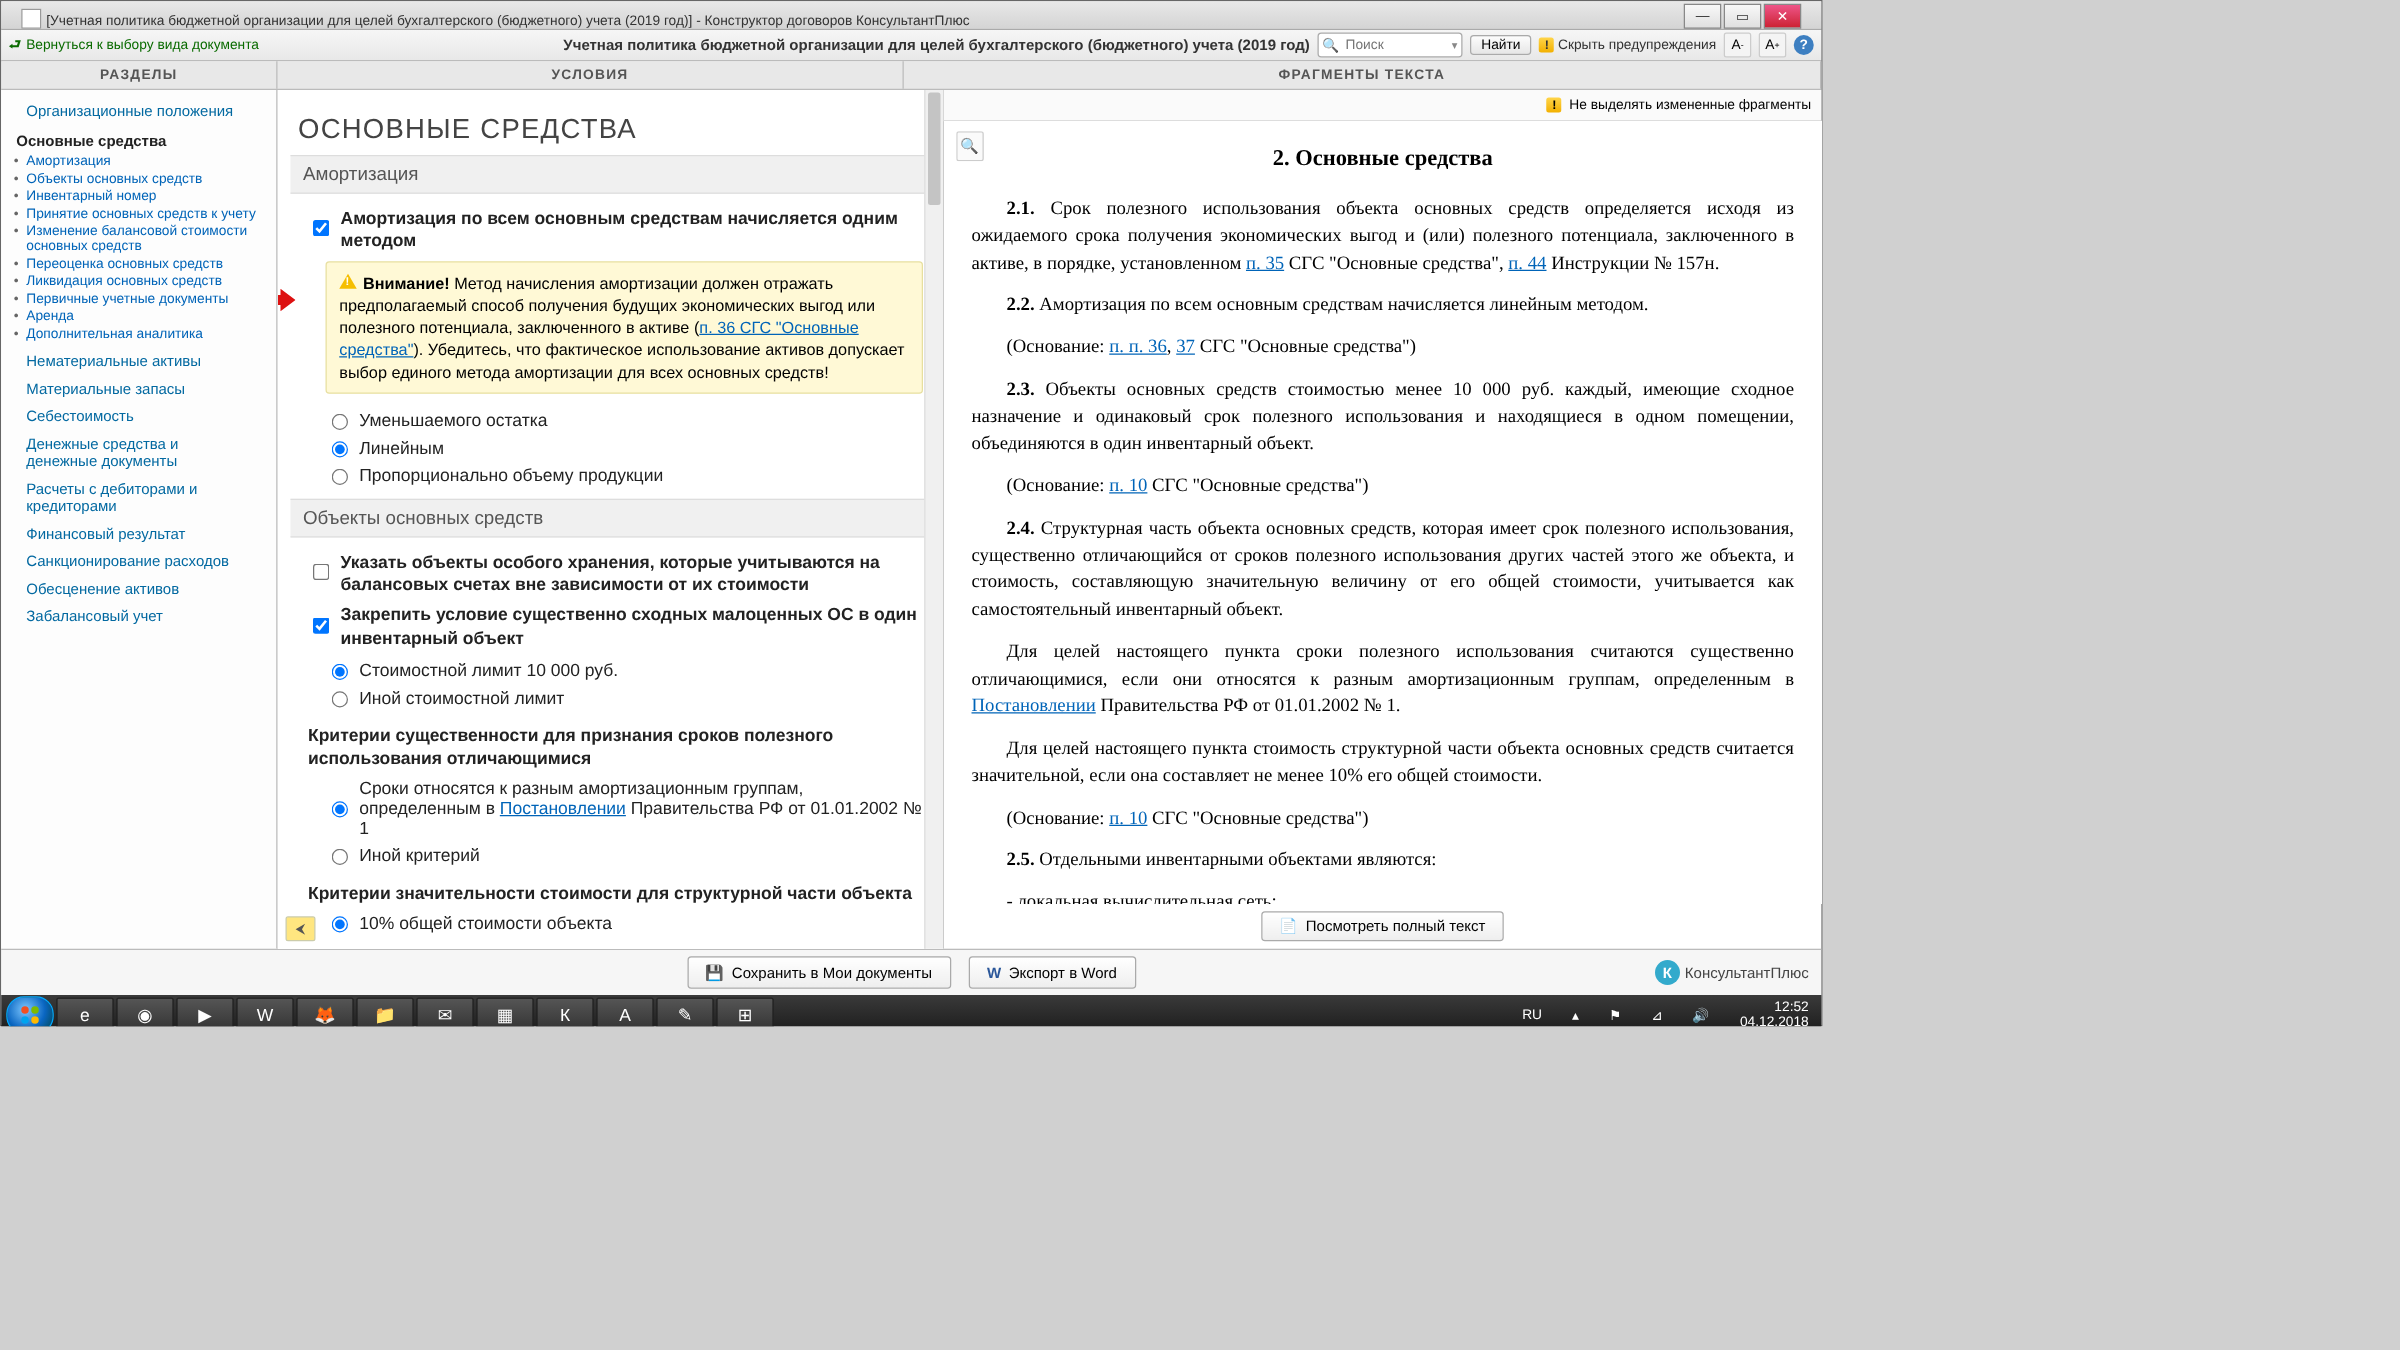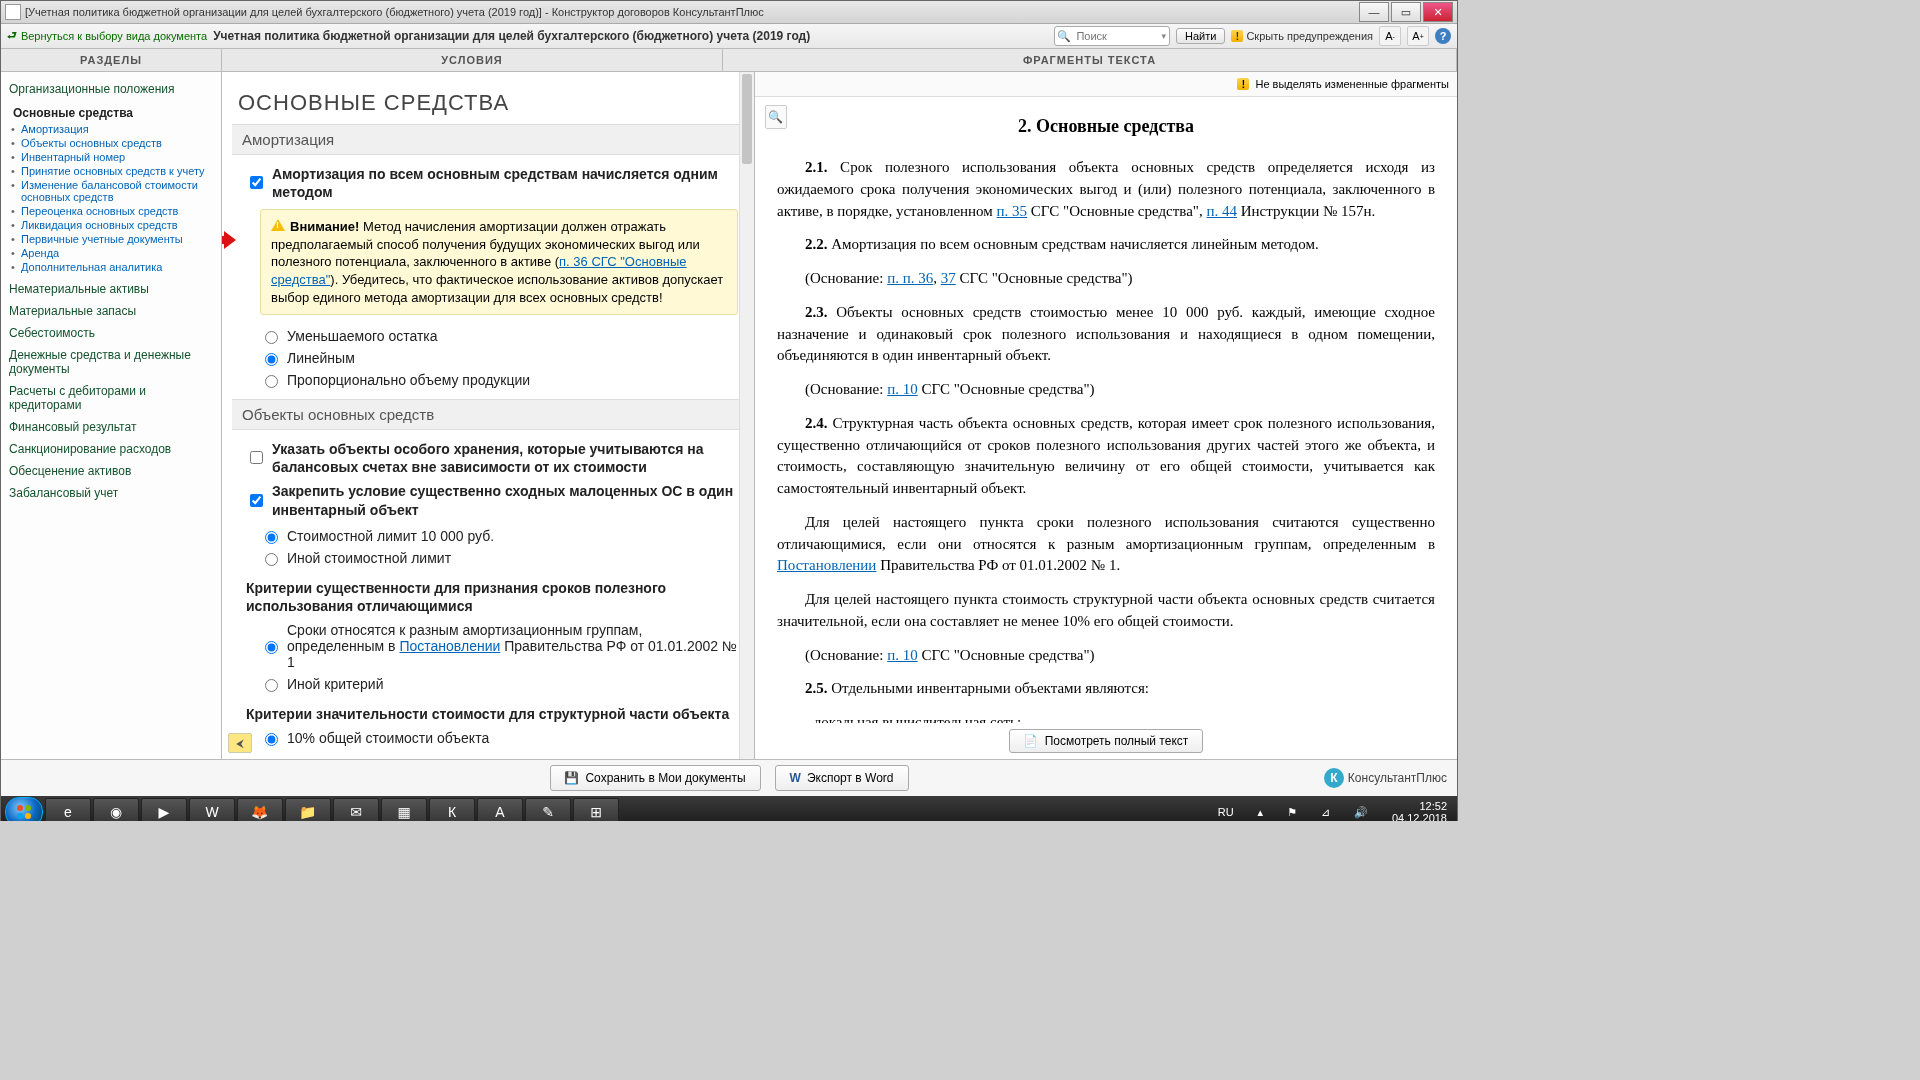--- a/index.html
+++ b/index.html
@@ -1,43 +1,43 @@
 <!DOCTYPE html>
 <html><head>
 <meta charset="utf-8">
 <style>
 html,body{margin:0;padding:0;font-family:Tahoma,Arial,sans-serif;font-size:12px;color:#000;background:#d0d0d0;overflow:hidden}
 .window{width:1456px;height:819px;position:relative;background:#f0f0f0;border:1px solid #666}
-.titlebar{height:22px;background:linear-gradient(#e8e8e8,#d4d4d4);display:flex;align-items:center;padding:0 4px;font-size:11px;color:#333;border-bottom:1px solid #aaa}
+.titlebar{height:22px;background:linear-gradient(#e8e8e8,#d4d4d4);display:flex;align-items:flex-end;padding:0 16px;font-size:11px;color:#333;border-bottom:1px solid #aaa}
 .titlebar .doc-icon{width:14px;height:14px;background:#fff;border:1px solid #999;margin-right:4px}
 .titlebar-spacer{flex:1}
 .win-buttons{display:flex}
 .win-btn{width:28px;height:18px;margin-left:2px;display:flex;align-items:center;justify-content:center;font-size:11px;border:1px solid #888;background:linear-gradient(#f8f8f8,#e0e0e0)}
 .win-btn.close{background:linear-gradient(#e58,#c23);color:#fff}
 .toolbar{height:24px;background:linear-gradient(#f6f6f6,#e8e8e8);display:flex;align-items:center;padding:0 6px;border-bottom:1px solid #bbb;gap:6px}
 .back-btn{display:flex;align-items:center;gap:4px;color:#0a6b00;font-size:11px;cursor:pointer}
 .back-btn .arr{color:#0a6b00;font-weight:bold}
-.toolbar-title{flex:1;text-align:left;font-weight:bold;font-size:12px;color:#333}
+.toolbar-title{flex:1;text-align:right;font-weight:bold;font-size:12px;color:#333}
 .search-box{display:flex;align-items:center;border:1px solid #aaa;background:#fff;border-radius:3px;height:18px}
 .search-box .mag{padding:0 3px;color:#888;font-size:11px}
 .search-box input{border:none;outline:none;font-size:11px;width:80px;padding:0 2px}
 .search-box .dd{padding:0 3px;color:#888;font-size:9px;cursor:pointer}
 .find-btn{border:1px solid #aaa;background:linear-gradient(#fdfdfd,#e6e6e6);padding:1px 8px;font-size:11px;border-radius:3px;cursor:pointer}
 .warn-link{display:flex;align-items:center;gap:3px;color:#333;font-size:11px;cursor:pointer}
 .warn-ico{width:12px;height:12px;background:linear-gradient(#ffd54a,#f2b000);border-radius:2px;display:flex;align-items:center;justify-content:center;font-weight:bold;font-size:10px}
 .font-btn{width:20px;height:18px;border:1px solid #ccc;background:#f4f4f4;display:flex;align-items:center;justify-content:center;font-size:11px;cursor:pointer;border-radius:2px}
 .help-btn{width:16px;height:16px;border-radius:50%;background:#3d7fc1;color:#fff;display:flex;align-items:center;justify-content:center;font-size:11px;font-weight:bold;cursor:pointer}
 .headers{height:22px;display:flex;background:#e8e8e8;border-bottom:1px solid #bbb}
 .hdr{display:flex;align-items:center;justify-content:center;font-size:11px;font-weight:bold;letter-spacing:1px;color:#555;border-right:1px solid #bbb}
 .hdr.h1{width:220px}
 .hdr.h2{width:500px}
 .hdr.h3{flex:1}
 .body{display:flex;height:calc(100% - 22px - 24px - 22px - 36px - 28px);background:#fff}
 .sidebar{width:220px;border-right:1px solid #bbb;overflow-y:auto;padding:6px 0;background:#fdfdfd;position:relative}
-.nav-link{display:block;padding:4px 8px;color:#14532d;font-size:12px;cursor:pointer}
+.nav-link{display:block;padding:4px 20px;color:#0369a1;font-size:12px;cursor:pointer}
 .nav-section{padding:6px 12px 2px;font-weight:bold;font-size:12px;color:#222}
 .sub-list{margin:0;padding:0 0 4px 20px;list-style:none}
 .sub-list li{padding:1px 0;font-size:11px;color:#0064b8;cursor:pointer;position:relative}
 .sub-list li::before{content:"•";position:absolute;left:-10px;color:#666}
 .middle{width:500px;border-right:1px solid #bbb;overflow-y:auto;padding:0 16px 16px 16px;position:relative;background:#fff}
 .middle h1{font-size:22px;font-weight:normal;color:#444;margin:18px 0 8px;letter-spacing:1px}
 .sec-head{background:#f0f0f0;font-size:15px;color:#555;padding:6px 10px;margin:8px -6px 10px;border-top:1px solid #ddd;border-bottom:1px solid #ddd}
 .opt{margin:6px 0 6px 8px}
 .opt .ttl{font-weight:bold;font-size:14px;color:#222;display:flex;align-items:center;gap:6px;line-height:1.3}
 .opt input[type=checkbox],.opt input[type=radio]{margin-top:2px}

